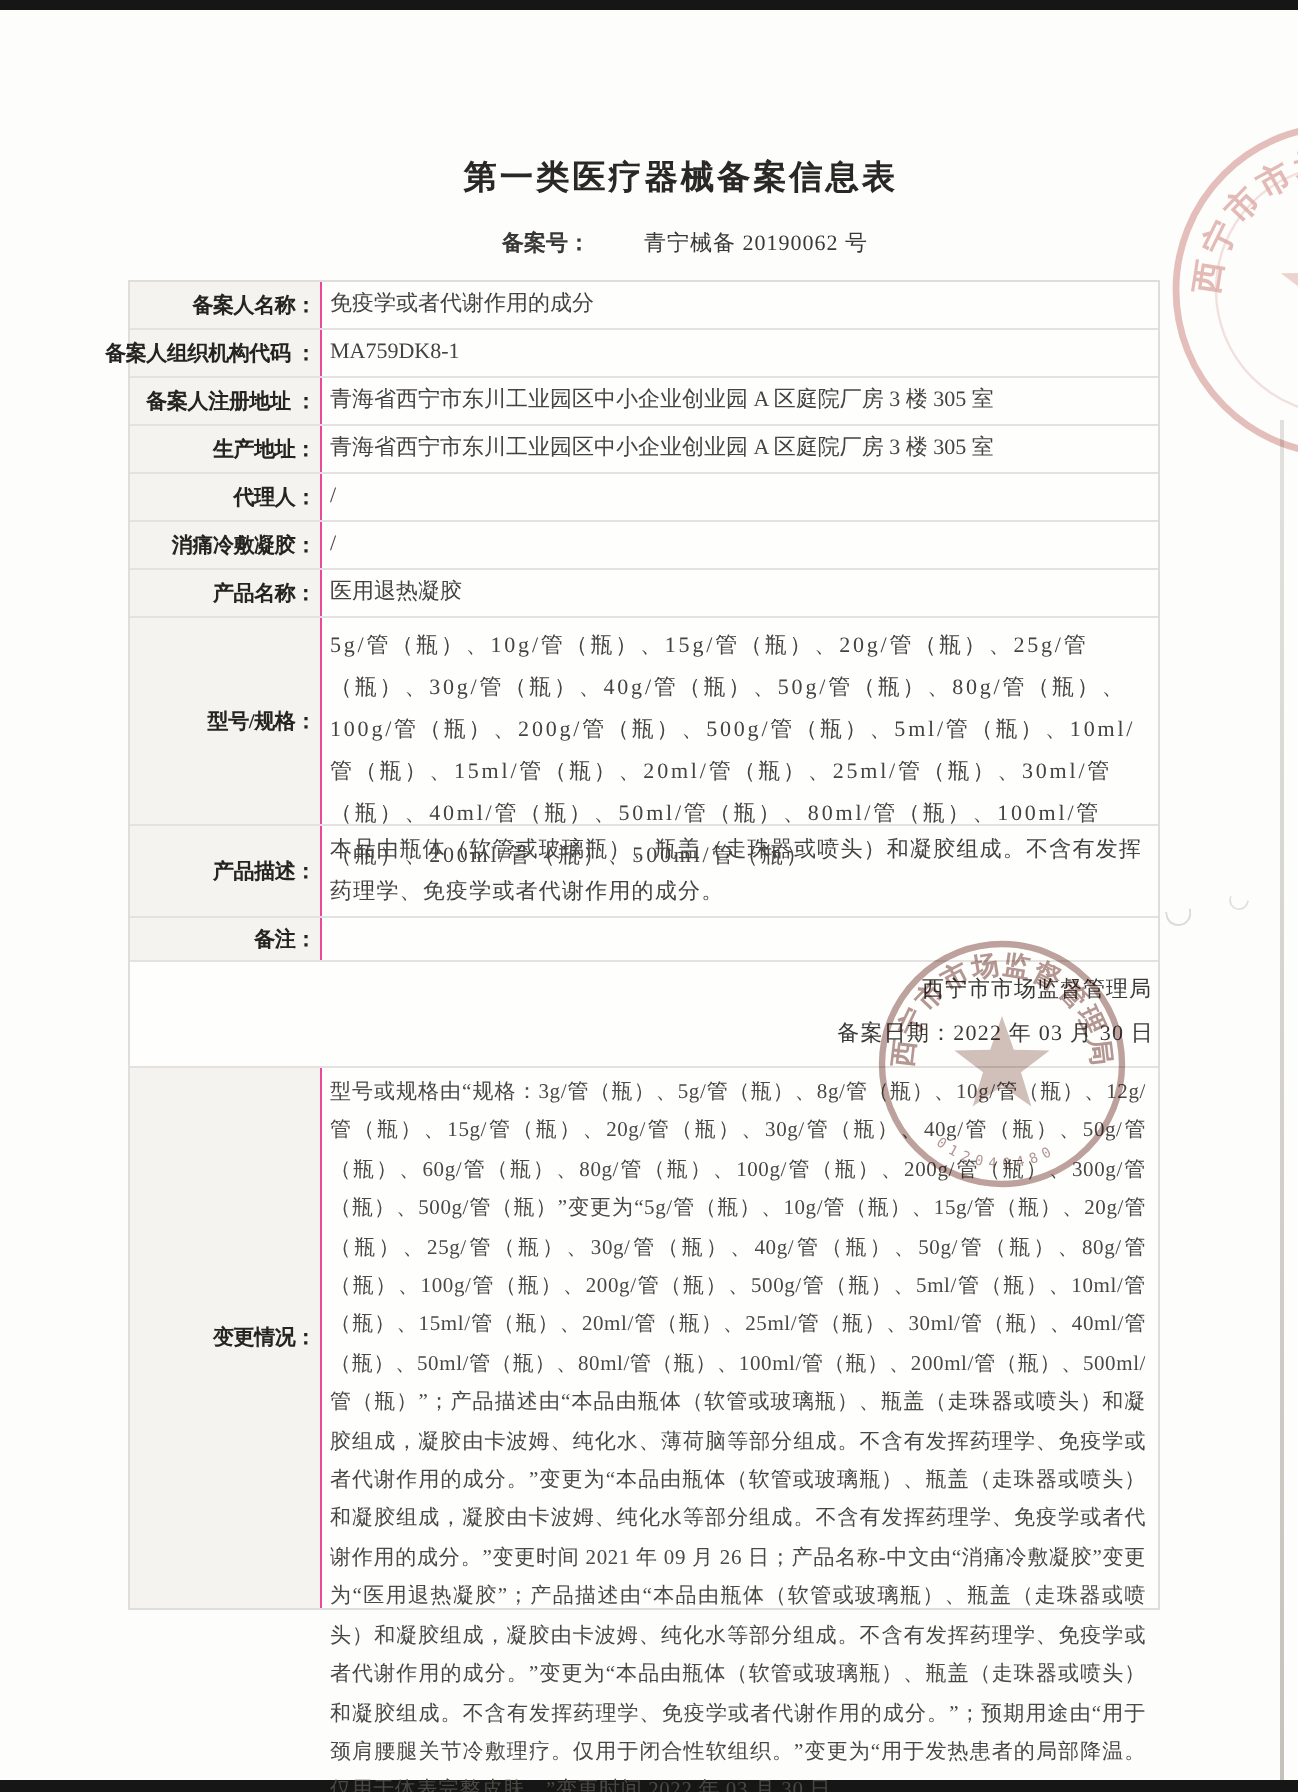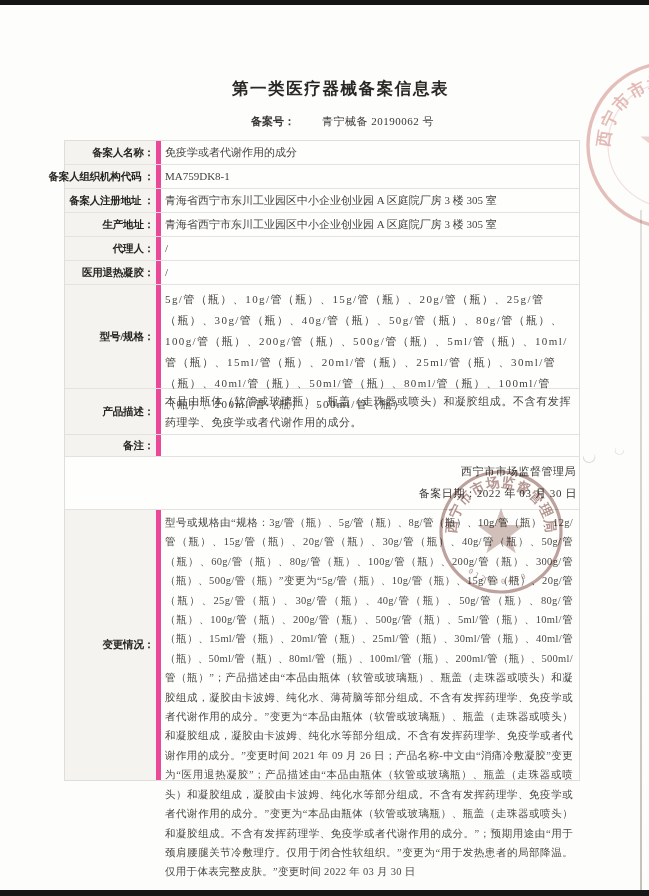--- a/index.html
+++ b/index.html
@@ -19,21 +19,21 @@
   .record-line{position:absolute;top:114px;left:0;width:100%;text-align:center;
     font-size:11px;transform:translateX(18px);color:#3a3835;}
   .record-line .lab{font-weight:bold;margin-right:27px;}
   .record-line .num{letter-spacing:.5px;}
 
   .form-table{position:absolute;left:64px;top:140px;width:514px;
     border:1px solid #dfdeda;background:#fefefd;}
   .row{display:flex;border-bottom:1px solid #e3e2de;box-sizing:border-box;}
   .row:last-child{border-bottom:none;}
   .row .lbl{width:96px;min-width:96px;box-sizing:border-box;background:#f4f3f0;
-    border-right:5px solid #ec4899;display:flex;align-items:center;justify-content:flex-end;
+    border-right:1px solid #ec4899;display:flex;align-items:center;justify-content:flex-end;
     text-align:right;font-weight:bold;font-size:10.5px;color:#262420;
     padding:2px 2px 2px 2px;white-space:nowrap;letter-spacing:-0.2px;}
   .row .val{flex:1;font-size:11px;color:#45433f;padding:2px 6px 2px 4px;
     display:flex;align-items:center;line-height:1.8;box-sizing:border-box;}
   .h24{height:24px;} .h22{height:22px;} .h104{height:104px;} .h46{height:46px;}
   .h53{height:53px;} .h270{height:270px;}
   .val.specs{font-size:11px;letter-spacing:1.4px;line-height:21px;padding-top:4px;align-items:flex-start;}
   .val.desc{line-height:21px;letter-spacing:.6px;align-items:center;}
   .val.changes{display:block;font-size:10.5px;line-height:19.4px;letter-spacing:.3px;
     text-align:justify;padding-top:3px;color:#4a4843;}
@@ -77,22 +77,26 @@
   </div>
   <div class="row h24">
     <div class="lbl">生产地址：</div>
     <div class="val">青海省西宁市东川工业园区中小企业创业园 A 区庭院厂房 3 楼 305 室</div>
   </div>
   <div class="row h24">
     <div class="lbl">代理人：</div>
     <div class="val">/</div>
   </div>
   <div class="row h24">
-    <div class="lbl">医用退热凝胶：</div>
+    <div class="lbl">消痛冷敷凝胶：</div>
     <div class="val">/</div>
+  </div>
+  <div class="row h24">
+    <div class="lbl">产品名称：</div>
+    <div class="val">医用退热凝胶</div>
   </div>
   <div class="row h104">
     <div class="lbl">型号/规格：</div>
     <div class="val specs">5g/管（瓶）、10g/管（瓶）、15g/管（瓶）、20g/管（瓶）、25g/管（瓶）、30g/管（瓶）、40g/管（瓶）、50g/管（瓶）、80g/管（瓶）、100g/管（瓶）、200g/管（瓶）、500g/管（瓶）、5ml/管（瓶）、10ml/管（瓶）、15ml/管（瓶）、20ml/管（瓶）、25ml/管（瓶）、30ml/管（瓶）、40ml/管（瓶）、50ml/管（瓶）、80ml/管（瓶）、100ml/管（瓶）、200ml/管（瓶）、500ml/管（瓶）</div>
   </div>
   <div class="row h46">
     <div class="lbl">产品描述：</div>
     <div class="val desc">本品由瓶体（软管或玻璃瓶）、瓶盖（走珠器或喷头）和凝胶组成。不含有发挥药理学、免疫学或者代谢作用的成分。</div>
   </div>
   <div class="row h22">

